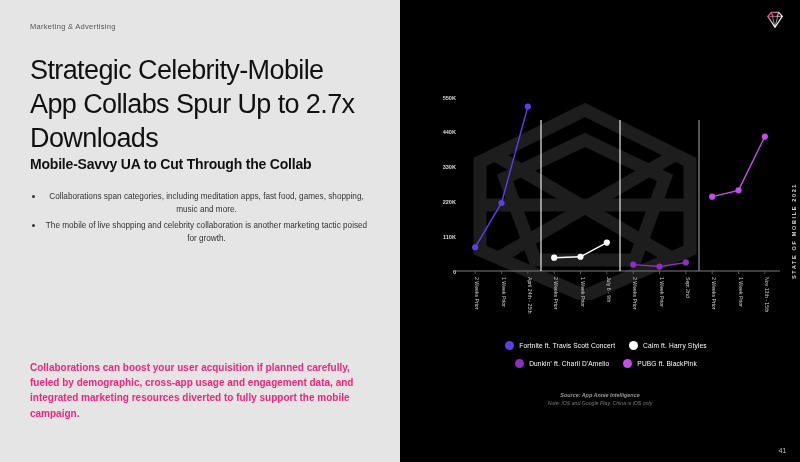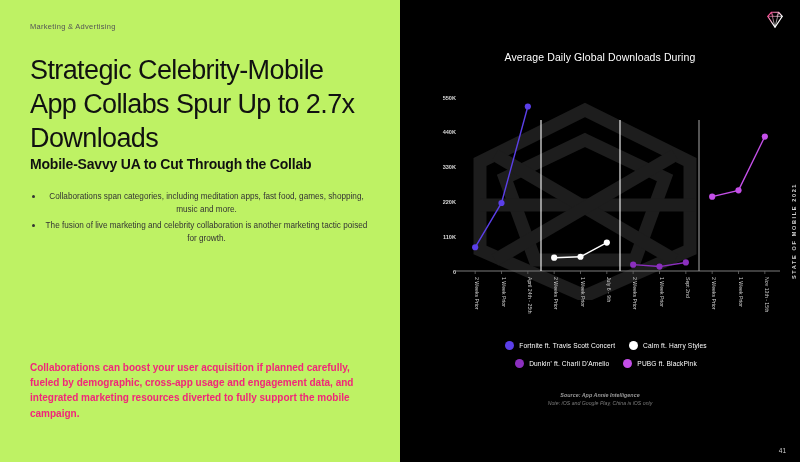--- a/index.html
+++ b/index.html
@@ -7,21 +7,21 @@
   body {
     font-family:"Liberation Sans", sans-serif;
     background:#ffffff;
     overflow:hidden;
     position:relative;
   }
   .slide { position:absolute; inset:0; display:flex; }
 
   
   .left {
-    width:400px; height:462px; background:#bef264;
+    width:400px; height:462px; background:#e5e5e5;
     padding:16px 30px 0 30px; position:relative;
   }
   .kicker {
     font-size:7.5px; color:#555; letter-spacing:.3px;
     margin-top:6px; margin-bottom:22px;
   }
   .headline {
     font-size:27px; line-height:1.26; color:#111;
     font-weight:400; letter-spacing:-.6px; 
   }
@@ -90,21 +90,21 @@
 <body>
 
 <div class="slide">
 
   <div class="left">
     <div class="kicker">Marketing &amp; Advertising</div>
     <h1 class="headline">Strategic Celebrity-Mobile App Collabs Spur Up to 2.7x Downloads</h1>
     <h2 class="subhead">Mobile-Savvy UA to Cut Through the Collab</h2>
     <ul class="bullets">
       <li>Collaborations span categories, including meditation apps, fast food, games, shopping, music and more.</li>
-      <li>The fusion of live marketing and celebrity collaboration is another marketing tactic poised for growth.</li>
+      <li>The mobile of live shopping and celebrity collaboration is another marketing tactic poised for growth.</li>
     </ul>
     <div class="callout">Collaborations can boost your user acquisition if planned carefully, fueled by demographic, cross-app usage and engagement data, and integrated marketing resources diverted to fully support the mobile campaign.</div>
   </div>
 
   <div class="right">
 
     <svg class="bgmark" viewBox="0 0 330 200">
       <g fill="none" stroke="#1d1d1d" stroke-width="13">
         <polygon points="165,10 270,62 270,150 165,196 60,150 60,62"></polygon>
         <polygon points="165,40 245,78 215,160 115,160 85,78"></polygon>
@@ -122,21 +122,20 @@
         </linearGradient>
       </defs>
       <path d="M4,7 L8,2.5 L16,2.5 L20,7 L12,19 Z" fill="none" stroke="url(#dg)" stroke-width="1.3"></path>
       <path d="M4,7 L20,7 M8,2.5 L12,19 M16,2.5 L12,19 M8,2.5 L10,7 M16,2.5 L14,7" stroke="url(#dg)" stroke-width="0.7" fill="none"></path>
     </svg>
 
     <div class="vert-brand">STATE OF MOBILE 2021</div>
     <div class="pagenum">41</div>
 
     <div class="chart-title">
-        <div>Average Daily Global Downloads During</div>
       </div>
 
     <svg class="plot" id="plot-svg" viewBox="0 0 400 462">
         <text x="56" y="273.5" text-anchor="end" fill="#d8d8d8" font-size="5.6" font-family="&quot;Liberation Sans&quot;, sans-serif" font-weight="700">0</text>
         <text x="56" y="238.7" text-anchor="end" fill="#d8d8d8" font-size="5.6" font-family="&quot;Liberation Sans&quot;, sans-serif" font-weight="700">110K</text>
         <text x="56" y="203.89999999999998" text-anchor="end" fill="#d8d8d8" font-size="5.6" font-family="&quot;Liberation Sans&quot;, sans-serif" font-weight="700">220K</text>
         <text x="56" y="169.10000000000002" text-anchor="end" fill="#d8d8d8" font-size="5.6" font-family="&quot;Liberation Sans&quot;, sans-serif" font-weight="700">330K</text>
         <text x="56" y="134.29999999999998" text-anchor="end" fill="#d8d8d8" font-size="5.6" font-family="&quot;Liberation Sans&quot;, sans-serif" font-weight="700">440K</text>
         <text x="56" y="99.5" text-anchor="end" fill="#d8d8d8" font-size="5.6" font-family="&quot;Liberation Sans&quot;, sans-serif" font-weight="700">550K</text>
         <line x1="54" y1="271" x2="380" y2="271" stroke="#7d7d7d" stroke-width="1"></line>

